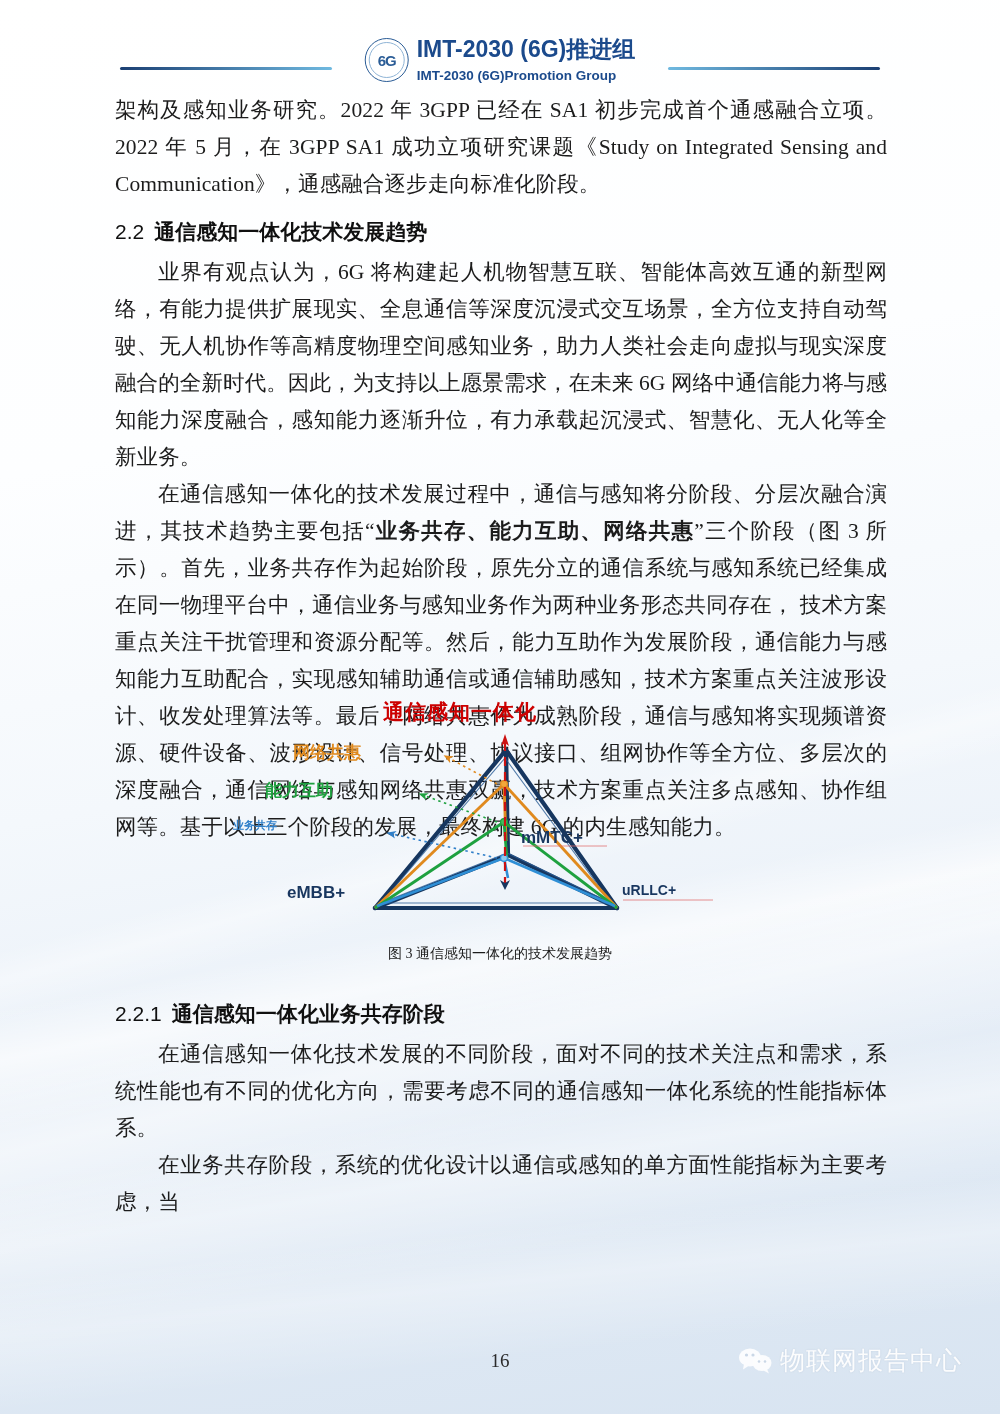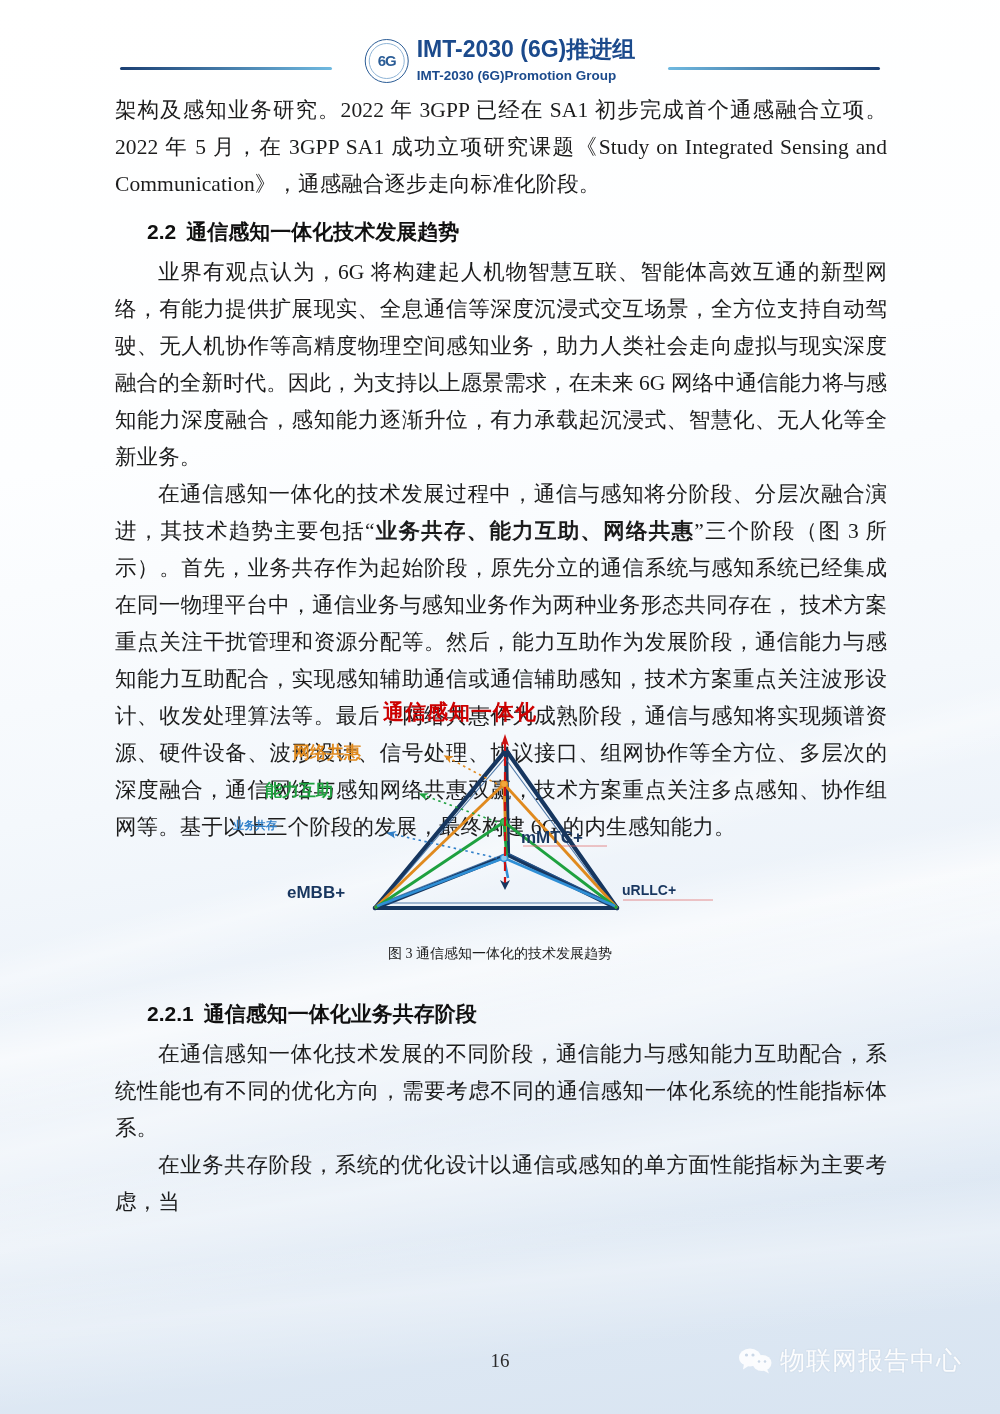--- a/index.html
+++ b/index.html
@@ -66,21 +66,21 @@
   .rule-right {
     right: 120px; width: 212px;
     background: linear-gradient(to left, #1b3f73, #6fb9e0);
   }
   .logo-block {
     position: absolute;
     left: 50%;
     top: 0;
     transform: translateX(-50%);
     display: flex;
-    align-items: flex-end;
+    align-items: flex-start;
     gap: 8px;
     padding: 0 8px;
   }
   .logo-seal {
     width: 42px; height: 42px;
     border-radius: 50%;
     border: 1.6px solid #2a5c96;
     background: #ffffff;
     position: relative;
     flex: none;
@@ -140,21 +140,21 @@
   }
   p.indent { text-indent: 2em; }
   h2.sec {
     margin: 11px 0 4px 0;
     font-family: "Liberation Sans", "DejaVu Sans", sans-serif;
     font-size: 21px;
     font-weight: bold;
     color: #101010;
     line-height: 36px;
   }
-  h2.sec .num { margin-right: 10px; font-weight: bold; margin-left: 32px; }
+  h2.sec .num { margin-right: 10px; font-weight: normal; }
   b.em { font-weight: bold; }
 
   
   #figure {
     position: absolute;
     left: 255px;
     top: 700px;
     width: 500px;
     height: 240px;
   }
@@ -320,21 +320,21 @@
     <div style="position:absolute; left:367px; top:182px; font-family:'Liberation Sans','DejaVu Sans',sans-serif; font-weight:bold; font-size:14px; color:#18365f; white-space:nowrap;">uRLLC+</div>
   </div>
 
   <div id="figcap">图 3  通信感知一体化的技术发展趋势</div>
 
   <div style="position:absolute; left:115px; top:985px; width:772px;">
     <h2 class="sec">
       <span class="num">2.2.1</span><span>通信感知一体化业务共存阶段</span>
     </h2>
 
-    <p class="body indent">在通信感知一体化技术发展的不同阶段，通信能力与感知能力互助配合，系统性能也有不同的优化方向，需要考虑不同的通信感知一体化系统的性能指标体系。</p>
+    <p class="body indent">在通信感知一体化技术发展的不同阶段，面对不同的技术关注点和需求，系统性能也有不同的优化方向，需要考虑不同的通信感知一体化系统的性能指标体系。</p>
     <p class="body indent">在业务共存阶段，系统的优化设计以通信或感知的单方面性能指标为主要考虑，当</p>
   </div>
 
   <div id="pagenum">16</div>
 
   <div id="watermark">
     <svg width="36" height="28" viewBox="0 0 36 28">
       <ellipse cx="12" cy="10.5" rx="11" ry="9" fill="#ffffff" opacity="0.95"></ellipse>
       <path d="M6,17 L5,22.5 L10.5,19 Z" fill="#ffffff" opacity="0.95"></path>
       <circle cx="8.5" cy="8" r="1.6" fill="#c9d6e6"></circle>

